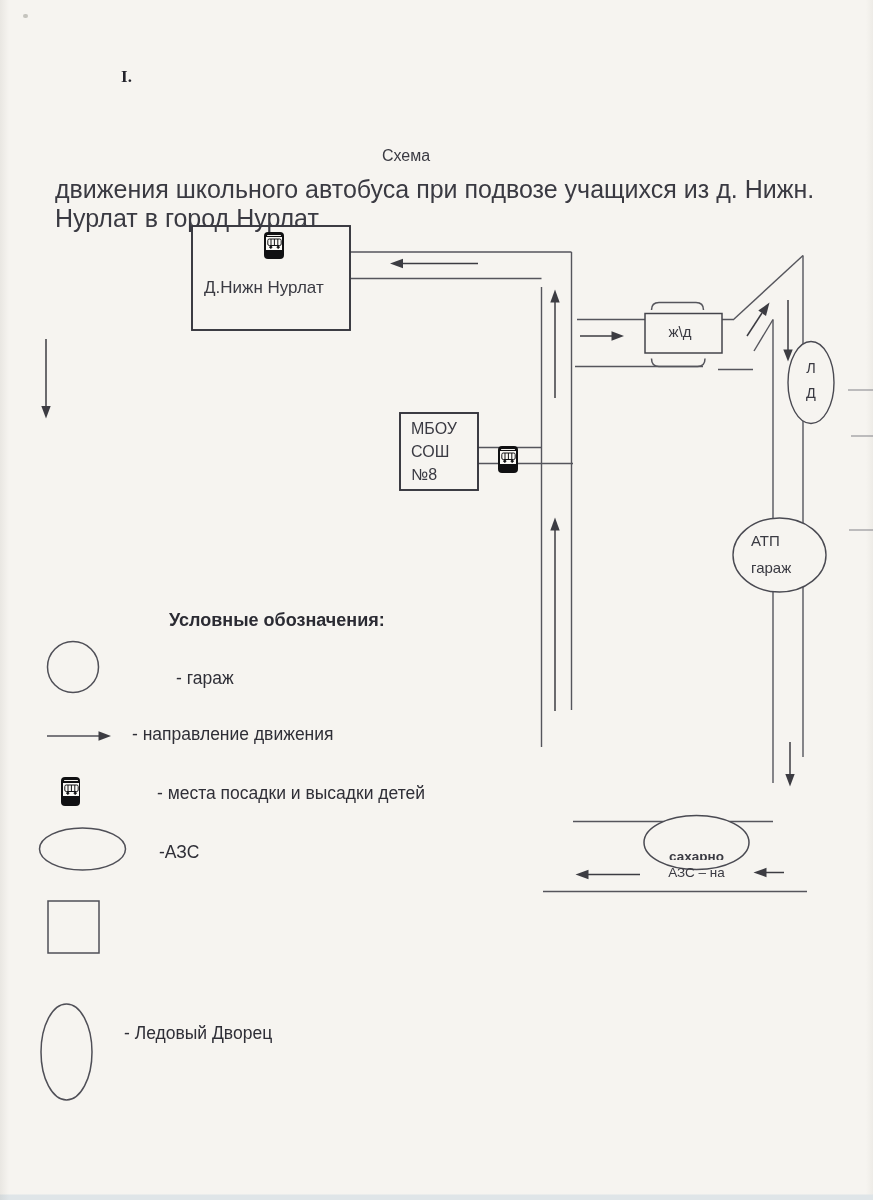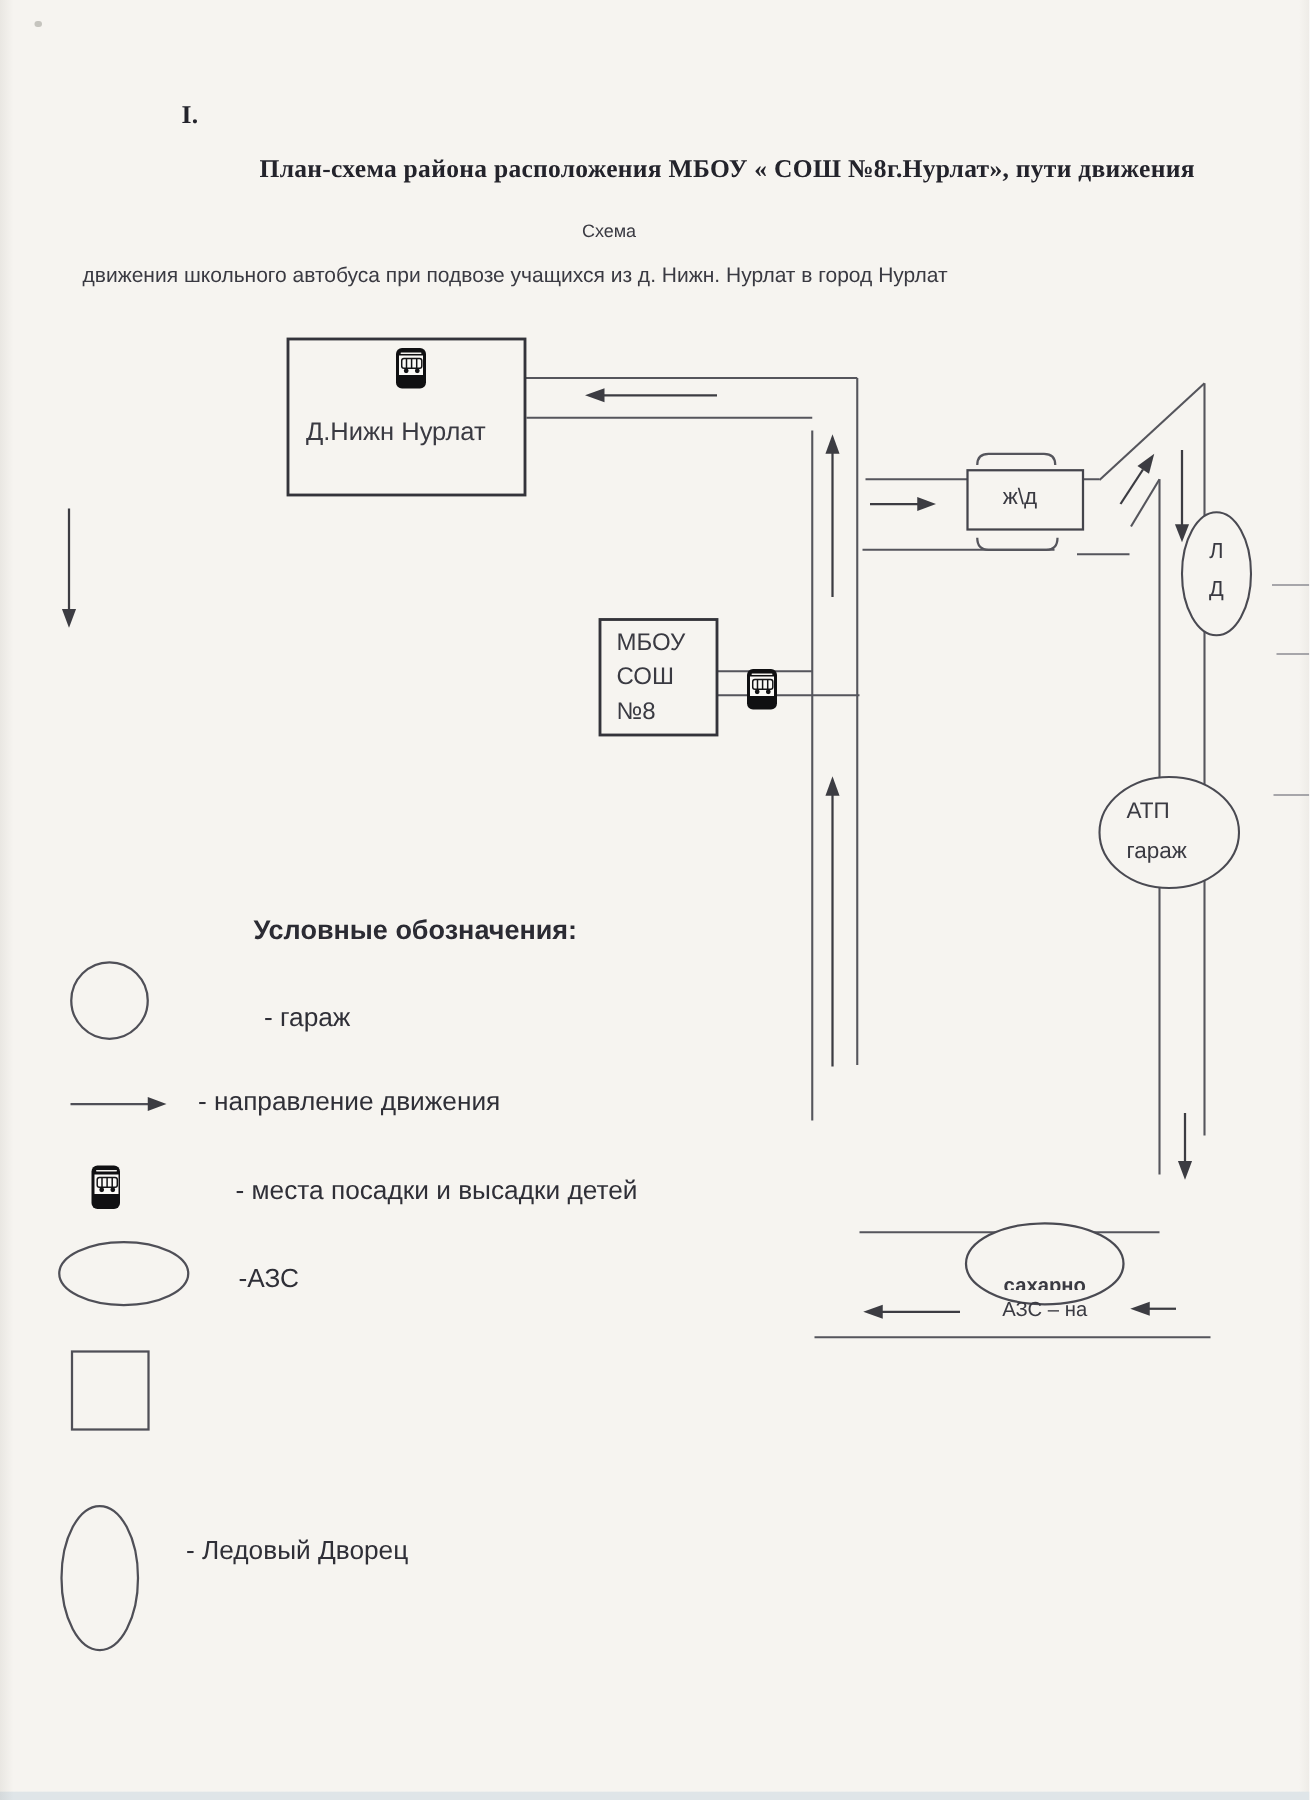--- a/index.html
+++ b/index.html
@@ -10,43 +10,42 @@
       linear-gradient(0deg, #dfe5e8 0px, #dfe5e8 5px, rgba(0,0,0,0) 6px),
       linear-gradient(270deg, rgba(140,135,125,0.08) 0px, rgba(0,0,0,0) 7px),
       #f6f4f0;
     font-family:"Liberation Sans", sans-serif;
     color:#34343c;
   }
   .abs{position:absolute;}
   .serifb{font-family:"Liberation Serif", serif;font-weight:bold;color:#23232b;}
   .h1{font-size:17px;letter-spacing:0.2px;}
   .h2{font-size:17px;line-height:26px;letter-spacing:0.2px;}
-  .sans19{font-size:14px;color:#3a3a42;}
+  .sans19{font-size:25px;color:#3a3a42;}
   .lbl{color:#3a3a42;}
   svg.lines{position:absolute;left:0;top:0;z-index:1;}
   .txt{position:absolute;z-index:5;}
   
   .bus-icon{position:absolute;z-index:6;width:20px;height:27px;background:#101012;
     border-radius:4px;box-sizing:border-box;}
   .bus-icon .slit{position:absolute;left:3px;top:2.5px;width:14px;height:1.5px;background:#f2f0ec;border-radius:1px;}
   .bus-icon .band{position:absolute;left:2px;top:5px;width:16px;height:13px;background:#fbfaf7;
     display:flex;align-items:center;justify-content:center;}
   .legend-text{font-size:17.5px;color:#2f2f37;}
   .speck{position:absolute;width:5px;height:4px;border-radius:2px;background:#b9b8b2;opacity:0.8;}
 </style>
 </head>
 <body>
 
 <div class="page">
 
   <div class="speck" style="left:23px;top:14px;"></div>
 
   <div class="abs txt serifb h1" style="left:121px;top:67px;">I.</div>
-  <div class="abs txt serifb h2" style="left:173px;top:100px;width:640px;">План-схема района расположения МБОУ « СОШ №8г.Нурлат», пути движения</div>
-  <div class="abs txt sans19" style="left:0px;top:147px;width:812px;text-align:center;font-size:12px;">Схема</div>
+  <div class="abs txt sans19" style="left:0px;top:147px;width:812px;text-align:center;font-size:16px;">Схема</div>
   <div class="abs txt sans19" style="left:55px;top:175px;width:790px;">движения школьного автобуса при подвозе учащихся из д. Нижн. Нурлат в город Нурлат</div>
 
   <svg class="lines" width="873" height="1200" viewBox="0 0 873 1200">
 
     <g stroke="#55555c" stroke-width="1.4" fill="none">
       <path d="M350,252 H571.5"></path>
       <path d="M351,278.5 H541.5"></path>
       <path d="M571.5,252 V710"></path>
       <path d="M541.5,287 V747"></path>
       <path d="M577,319.5 H733"></path>

